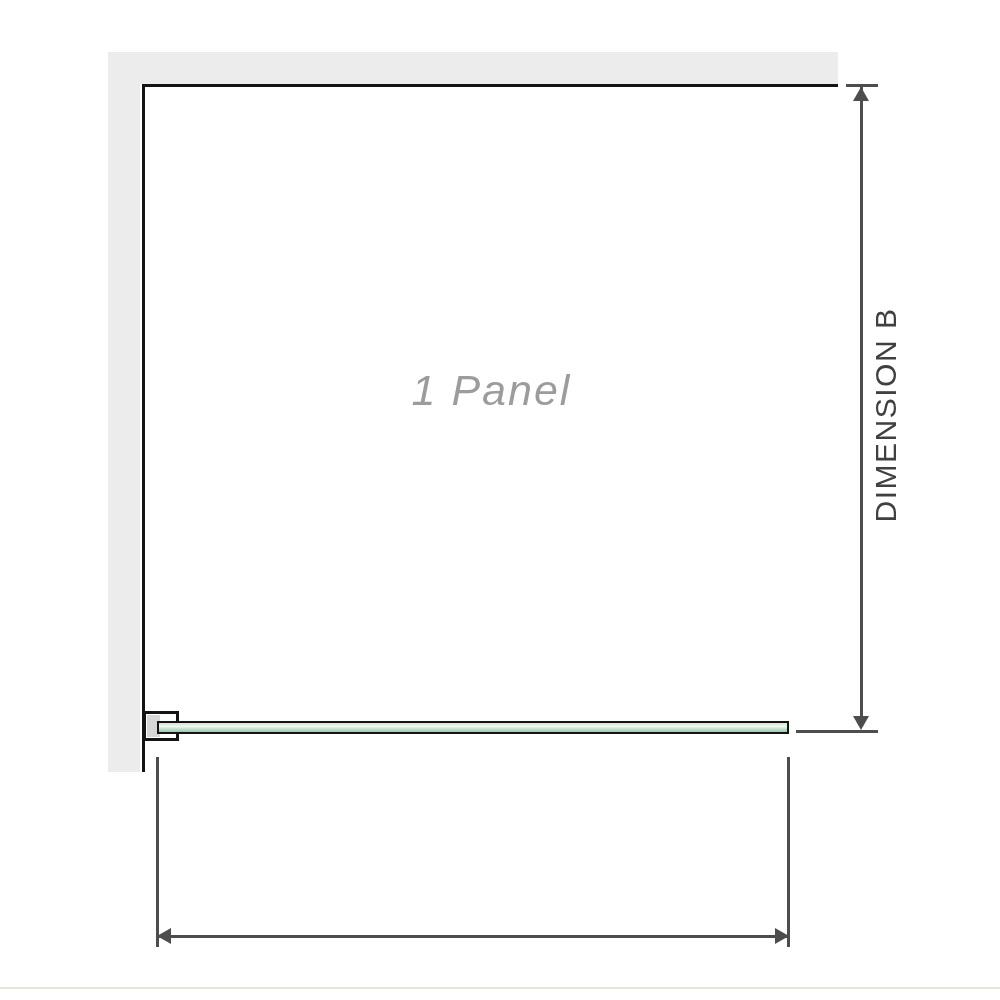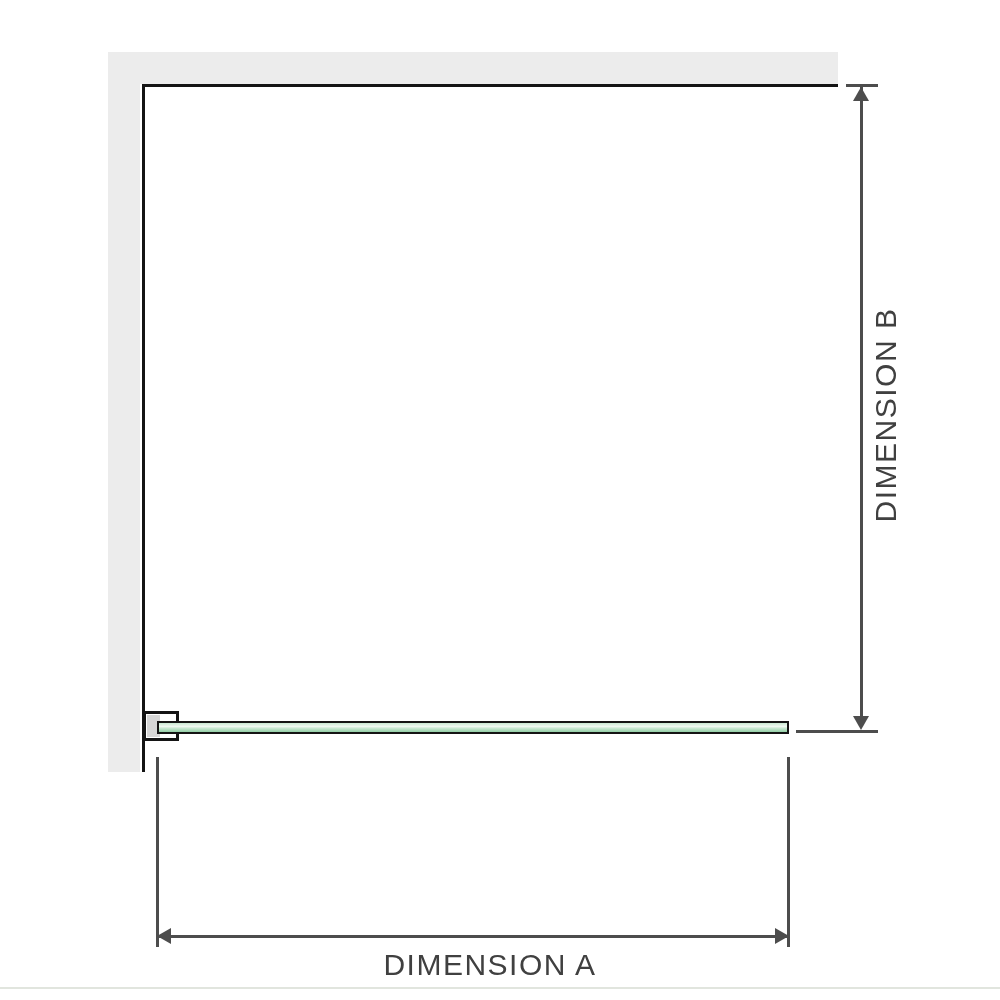--- a/index.html
+++ b/index.html
@@ -106,34 +106,34 @@
 <body>
 
 <div class="canvas">
 
   <div class="abs wall-top"></div>
   <div class="abs wall-left"></div>
 
   <div class="abs edge-top"></div>
   <div class="abs edge-left"></div>
 
+  <div class="abs panel-label">1 Panel</div>
 
   <div class="abs bracket"></div>
   <div class="abs bracket-pad"></div>
   <div class="abs glass"></div>
 
   <div class="abs dim dimb-tick-top"></div>
   <div class="abs dim dimb-tick-bot"></div>
   <div class="abs dim dimb-line"></div>
   <div class="abs arrow arrow-up"></div>
   <div class="abs arrow arrow-down"></div>
   <div class="abs dim-label dimb-label">DIMENSION B</div>
 
   <div class="abs dim dima-ext-left"></div>
   <div class="abs dim dima-ext-right"></div>
   <div class="abs dim dima-line"></div>
   <div class="abs arrow arrow-left"></div>
   <div class="abs arrow arrow-right"></div>
-  <div class="abs dim-label dima-label">DIMENSION A</div>
 
   <div class="abs separator"></div>
 
 </div>
 
 </body></html>

